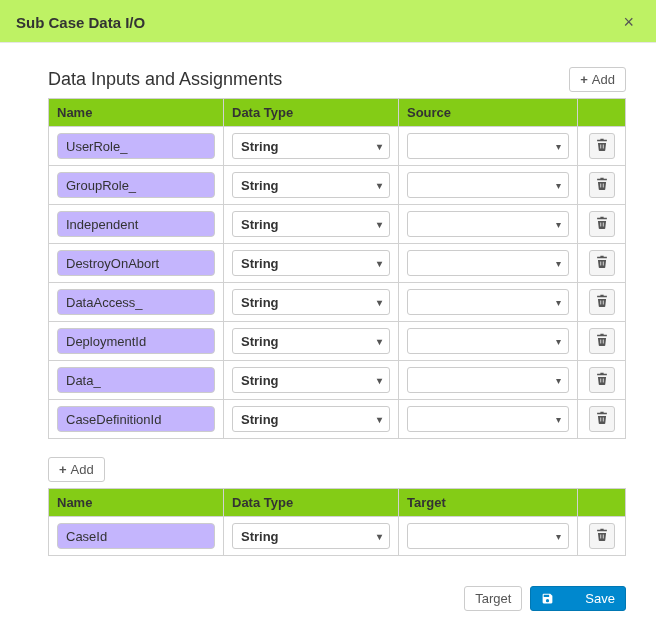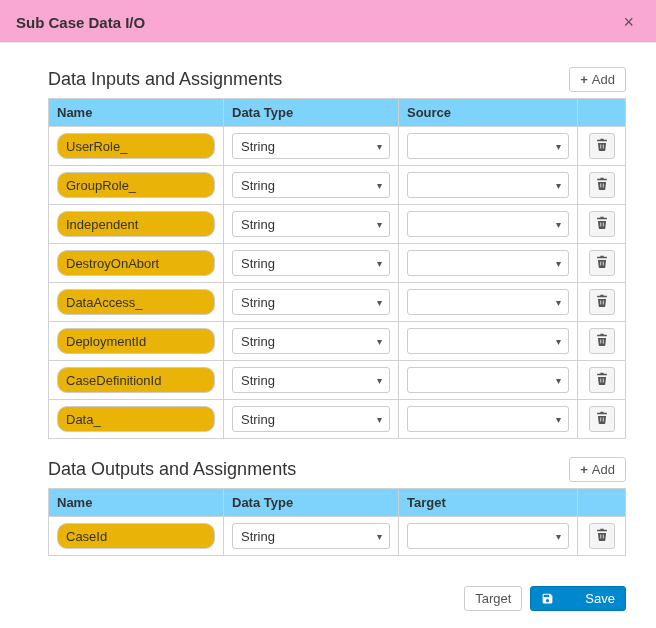--- a/index.html
+++ b/index.html
@@ -10,21 +10,21 @@
     color: #333;
     background: #fff;
     width: 656px;
   }
   .modal-header {
     display: flex;
     justify-content: space-between;
     align-items: center;
     padding: 12px 16px 10px 16px;
     border-bottom: 1px solid #e6e6e6;
-    background: #f9a8d4;
+    background: #bef264;
   }
   .modal-title {
     font-size: 15px;
     font-weight: 600;
     color: #333;
   }
   .modal-close {
     font-size: 18px;
     color: #555;
     cursor: pointer;
@@ -80,38 +80,38 @@
     border-collapse: collapse;
     border: 1px solid #d1d1d1;
     background: #fff;
   }
   table.grid th, table.grid td {
     border: 1px solid #d1d1d1;
     padding: 6px 8px;
     vertical-align: middle;
   }
   table.grid th {
-    background: #7dd3fc;
+    background: #84cc16;
     font-weight: 600;
     text-align: left;
     font-size: 13px;
     color: #333;
   }
   .col-name { width: 175px; }
-  .col-type { width: 175px; }
+  .col-type { width: 175px; font-weight: bold; }
   .col-src  { width: auto; margin-left: 45px; }
   .col-act  { width: 48px; text-align: center; }
   .input-text {
     width: 100%;
     height: 26px;
     padding: 3px 8px;
     font-size: 13px;
     border: 1px solid #ccc;
-    border-radius: 10px;
-    background: #eab308;
+    border-radius: 4px;
+    background: #c4b5fd;
     color: #333;
   }
   .select-wrap {
     position: relative;
     width: 100%;
   }
   .select {
     width: 100%;
     height: 26px;
     padding: 3px 22px 3px 8px;
@@ -297,41 +297,41 @@
                 <span class="select-caret">▾</span>
               </div>
             </td>
             <td class="col-act"><button class="icon-btn">
                 <span><svg viewBox="0 0 14 16">
                     <path d="M5 2V1h4v1h4v2H1V2h4zm-3 4h10l-1 9a1 1 0 0 1-1 1H4a1 1 0 0 1-1-1L2 6zm3 2v5h1V8H5zm3 0v5h1V8H8z"></path>
                   </svg></span>
               </button></td>
           </tr>
           <tr>
+            <td class="col-name"><input type="text" class="input-text" value="Data_" style=""></td>
+            <td class="col-type">
+              <div class="select-wrap">
+                <div class="select">String</div>
+                <span class="select-caret">▾</span>
+              </div>
+            </td>
+            <td class="col-src">
+              <div class="select-wrap">
+                <div class="select"></div>
+                <span class="select-caret">▾</span>
+              </div>
+            </td>
+            <td class="col-act"><button class="icon-btn">
+                <span><svg viewBox="0 0 14 16">
+                    <path d="M5 2V1h4v1h4v2H1V2h4zm-3 4h10l-1 9a1 1 0 0 1-1 1H4a1 1 0 0 1-1-1L2 6zm3 2v5h1V8H5zm3 0v5h1V8H8z"></path>
+                  </svg></span>
+              </button></td>
+          </tr>
+          <tr>
             <td class="col-name"><input type="text" class="input-text" value="CaseDefinitionId" style=""></td>
-            <td class="col-type">
-              <div class="select-wrap">
-                <div class="select">String</div>
-                <span class="select-caret">▾</span>
-              </div>
-            </td>
-            <td class="col-src">
-              <div class="select-wrap">
-                <div class="select"></div>
-                <span class="select-caret">▾</span>
-              </div>
-            </td>
-            <td class="col-act"><button class="icon-btn">
-                <span><svg viewBox="0 0 14 16">
-                    <path d="M5 2V1h4v1h4v2H1V2h4zm-3 4h10l-1 9a1 1 0 0 1-1 1H4a1 1 0 0 1-1-1L2 6zm3 2v5h1V8H5zm3 0v5h1V8H8z"></path>
-                  </svg></span>
-              </button></td>
-          </tr>
-          <tr>
-            <td class="col-name"><input type="text" class="input-text" value="Data_" style=""></td>
             <td class="col-type">
               <div class="select-wrap">
                 <div class="select">String</div>
                 <span class="select-caret">▾</span>
               </div>
             </td>
             <td class="col-src">
               <div class="select-wrap">
                 <div class="select"></div>
                 <span class="select-caret">▾</span>
@@ -342,21 +342,20 @@
                     <path d="M5 2V1h4v1h4v2H1V2h4zm-3 4h10l-1 9a1 1 0 0 1-1 1H4a1 1 0 0 1-1-1L2 6zm3 2v5h1V8H5zm3 0v5h1V8H8z"></path>
                   </svg></span>
               </button></td>
           </tr>
         </tbody>
     </table>
   </div>
 
   <div class="section">
     <div class="section-header">
-      <div class="section-title">Data Outputs and Assignments</div>
       <button class="btn">
         <span class="add-icon">+</span>
         <span>Add</span>
       </button>
     </div>
     <table class="grid">
       <thead>
         <tr>
           <th class="col-name">Name</th>
           <th class="col-type">Data Type</th>

